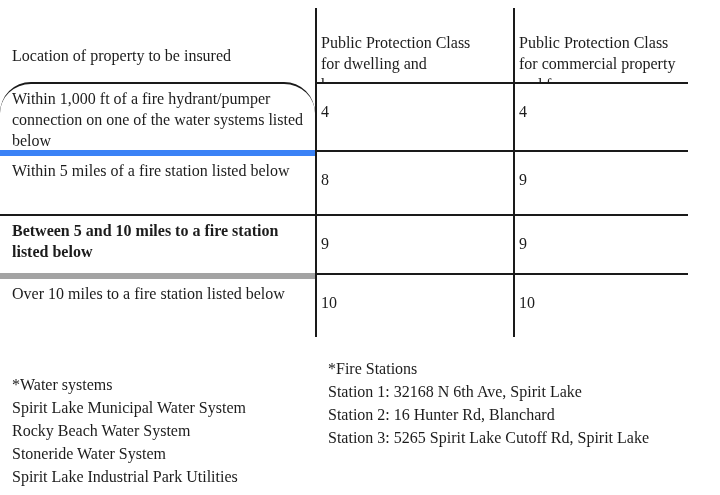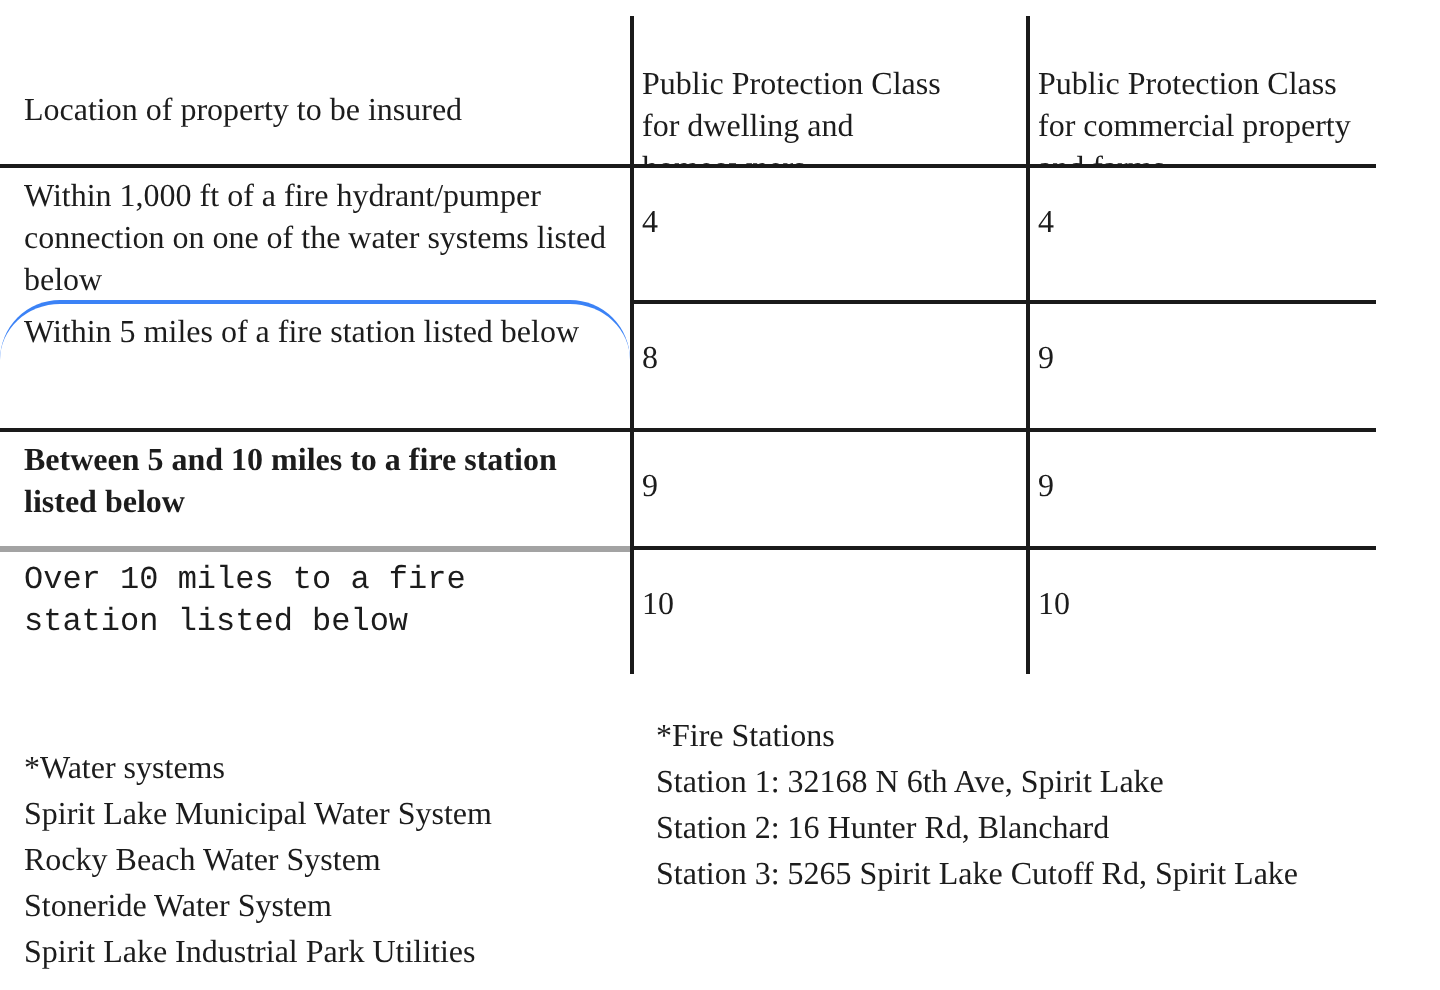--- a/index.html
+++ b/index.html
@@ -77,51 +77,51 @@
       <span style="white-space: pre-line;">Public Protection Class
 for dwelling and
 homeowners</span>
     </div>
     <div class="cell class-head vline">
       <span style="white-space: pre-line;">Public Protection Class
 for commercial property
 and farms</span>
     </div>
 
-    <div class="cell loc-cell hline2 r1" style="grid-row:2; border-top:2px solid #1a1a1a;">
+    <div class="cell loc-cell hline2 r1" style="grid-row:2; border-top:2px solid #1a1a1a;border-radius:31px;">
       <span>Within 1,000 ft of a fire hydrant/pumper connection on one of the water systems listed below</span>
     </div>
     <div class="cell num-cell vline" style="grid-row:2; border-top:2px solid #1a1a1a;">
       <span>4</span>
     </div>
     <div class="cell num-cell vline" style="grid-row:2; border-top:2px solid #1a1a1a;">
       <span>4</span>
     </div>
 
-    <div class="cell loc-cell" style="grid-row:3; border-top:2px solid #3b82f6;border-radius:30px;">
+    <div class="cell loc-cell" style="grid-row:3; border-top:6px solid #3b82f6;">
       <span>Within 5 miles of a fire station listed below</span>
     </div>
     <div class="cell num-cell vline" style="grid-row:3; border-top:2px solid #1a1a1a;">
       <span>8</span>
     </div>
     <div class="cell num-cell vline" style="grid-row:3; border-top:2px solid #1a1a1a;">
       <span>9</span>
     </div>
 
     <div class="cell loc-cell" style="grid-row:4; border-top:2px solid #1a1a1a;font-weight:bold;">
       <span>Between 5 and 10 miles to a fire station listed below</span>
     </div>
     <div class="cell num-cell vline" style="grid-row:4; border-top:2px solid #1a1a1a;">
       <span>9</span>
     </div>
     <div class="cell num-cell vline" style="grid-row:4; border-top:2px solid #1a1a1a;">
       <span>9</span>
     </div>
 
-    <div class="cell loc-cell" style="grid-row:5; border-top:3px solid #a3a3a3;font-family:Liberation Mono, monospace;">
+    <div class="cell loc-cell" style="grid-row:5; border-top:6px solid #a3a3a3;">
       <span>Over 10 miles to a fire station listed below</span>
     </div>
     <div class="cell num-cell vline" style="grid-row:5; border-top:2px solid #1a1a1a;">
       <span>10</span>
     </div>
     <div class="cell num-cell vline" style="grid-row:5; border-top:2px solid #1a1a1a;">
       <span>10</span>
     </div>
 
   </div>

